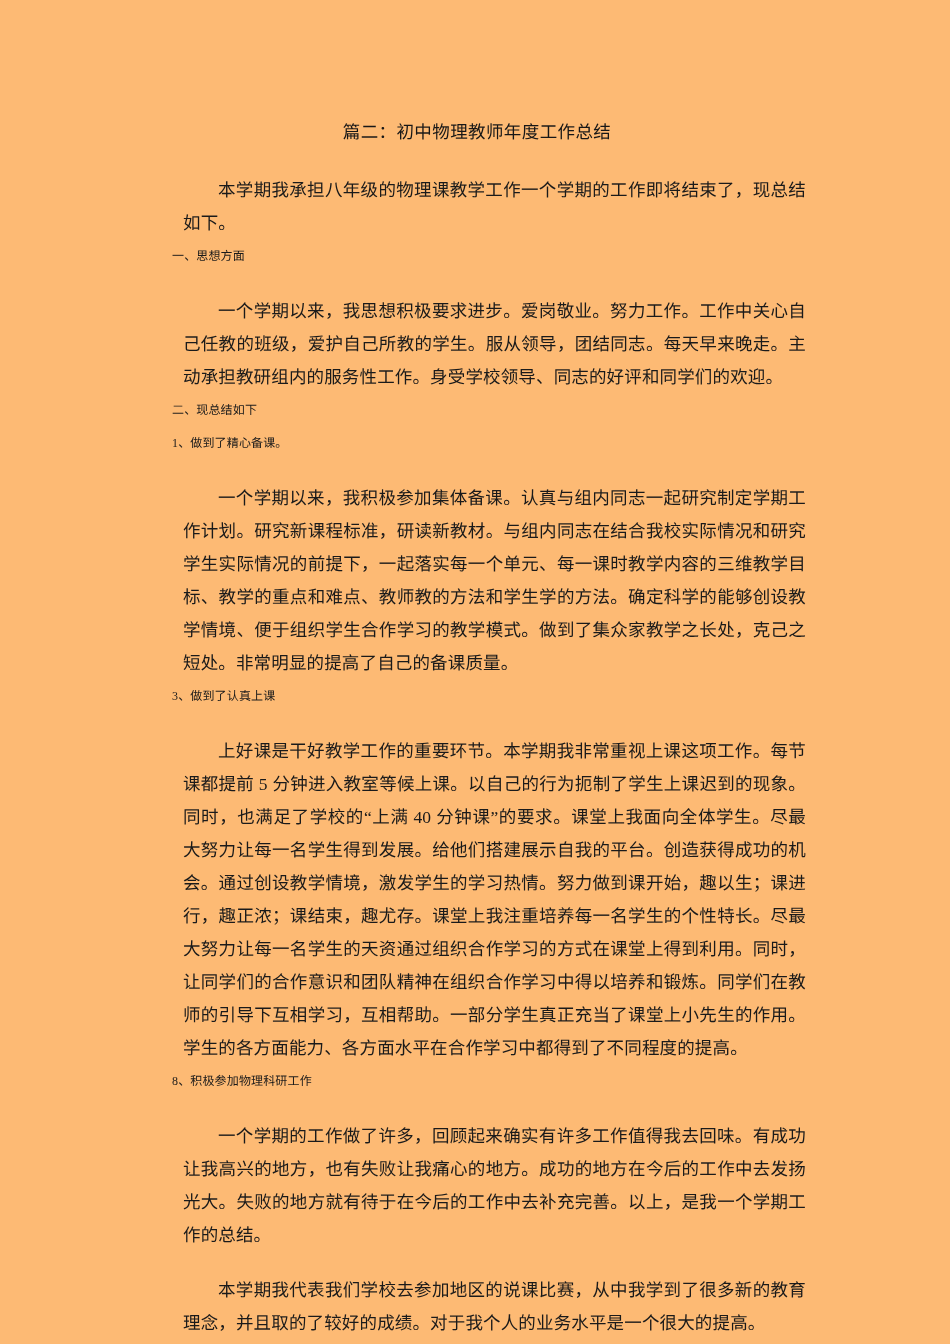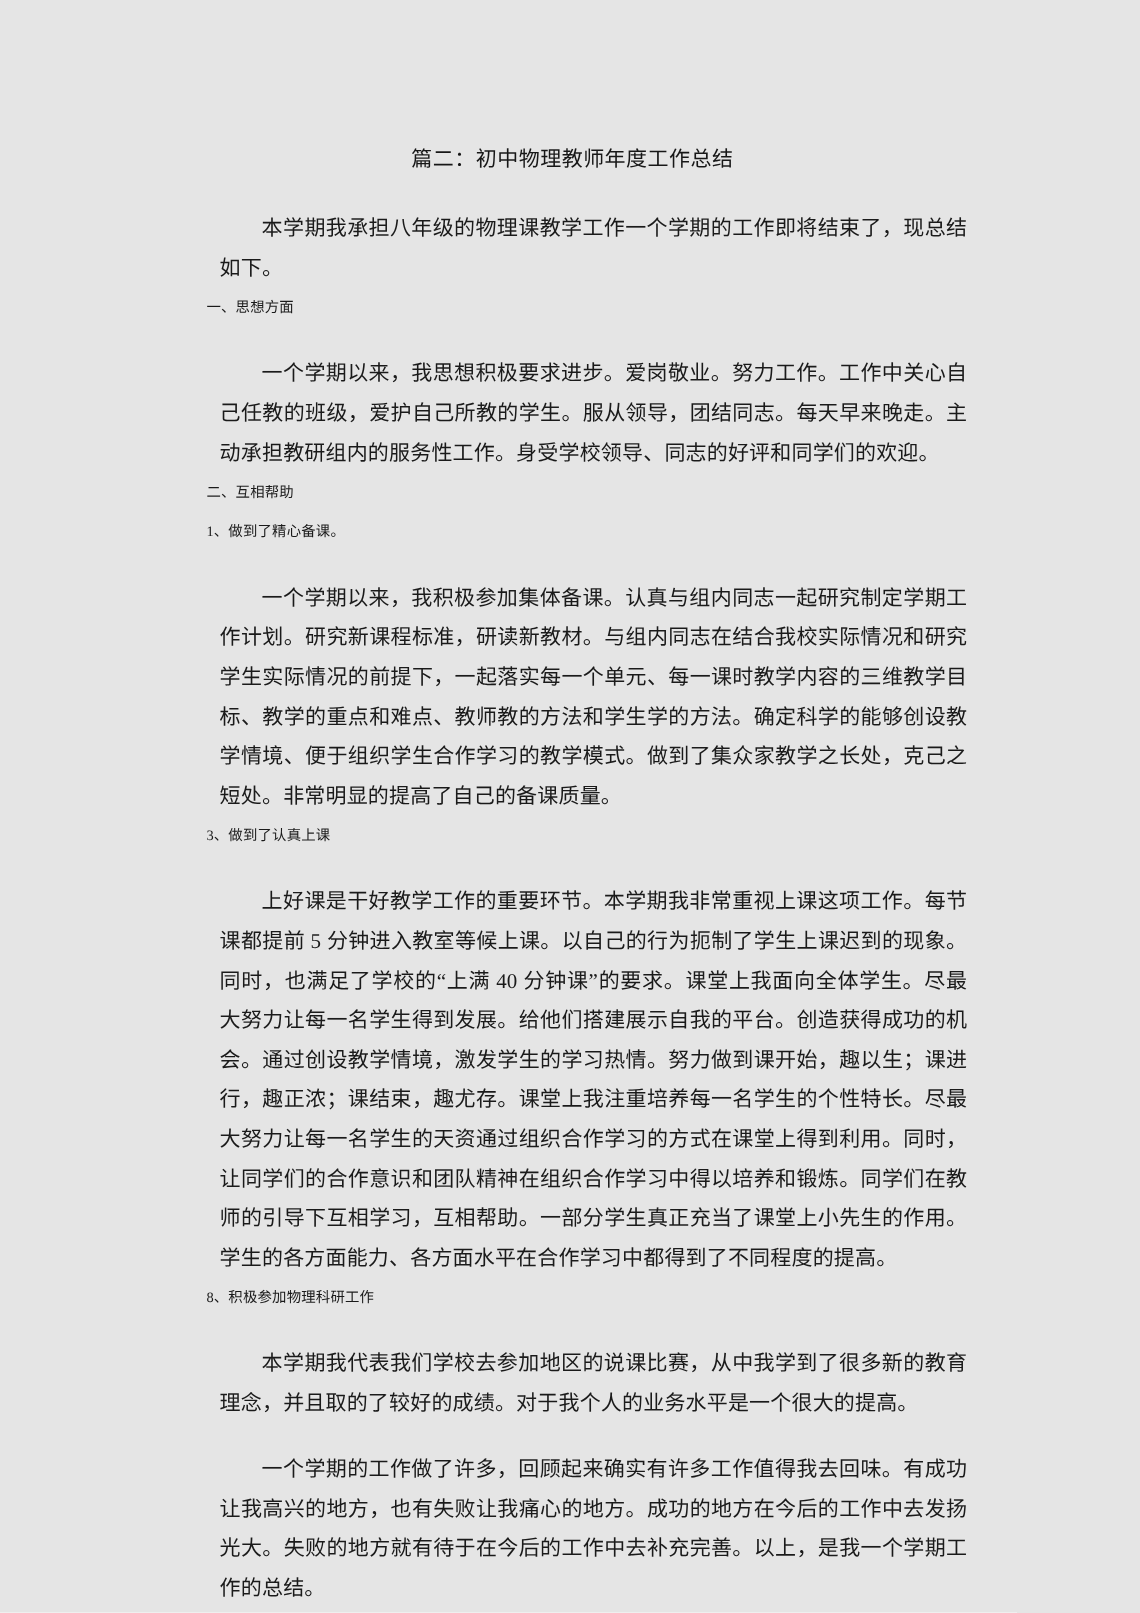--- a/index.html
+++ b/index.html
@@ -6,21 +6,21 @@
   html, body {
     margin: 0;
     padding: 0;
     background: #ffffff;
   }
 
   .page {
     position: relative;
     width: 950px;
     height: 1344px;
-    background: #e5e5e5;
+    background: #fdba74;
     margin: 0 auto;
     overflow: hidden;
     font-family: "Liberation Serif", "DejaVu Serif", serif;
     color: #1a1a1a;
     -webkit-font-smoothing: antialiased;
   }
 
   .content {
     position: absolute;
     left: 148px;
@@ -81,30 +81,30 @@
   <div class="content">
 
     <h1 class="doc-title">篇二：初中物理教师年度工作总结</h1>
 
     <p class="para indent gap-intro">本学期我承担八年级的物理课教学工作一个学期的工作即将结束了，现总结如下。</p>
 
     <p class="sec-heading gap-heading">一、思想方面</p>
 
     <p class="para indent gap-block">一个学期以来，我思想积极要求进步。爱岗敬业。努力工作。工作中关心自己任教的班级，爱护自己所教的学生。服从领导，团结同志。每天早来晚走。主动承担教研组内的服务性工作。身受学校领导、同志的好评和同学们的欢迎。</p>
 
-    <p class="sec-heading gap-heading">二、互相帮助</p>
+    <p class="sec-heading gap-heading">二、现总结如下</p>
 
     <p class="sec-heading gap-heading">1、做到了精心备课。</p>
 
     <p class="para indent gap-block">一个学期以来，我积极参加集体备课。认真与组内同志一起研究制定学期工作计划。研究新课程标准，研读新教材。与组内同志在结合我校实际情况和研究学生实际情况的前提下，一起落实每一个单元、每一课时教学内容的三维教学目标、教学的重点和难点、教师教的方法和学生学的方法。确定科学的能够创设教学情境、便于组织学生合作学习的教学模式。做到了集众家教学之长处，克己之短处。非常明显的提高了自己的备课质量。</p>
 
     <p class="sec-heading gap-heading">3、做到了认真上课</p>
 
     <p class="para indent gap-block">上好课是干好教学工作的重要环节。本学期我非常重视上课这项工作。每节课都提前 5 分钟进入教室等候上课。以自己的行为扼制了学生上课迟到的现象。同时，也满足了学校的“上满 40 分钟课”的要求。课堂上我面向全体学生。尽最大努力让每一名学生得到发展。给他们搭建展示自我的平台。创造获得成功的机会。通过创设教学情境，激发学生的学习热情。努力做到课开始，趣以生；课进行，趣正浓；课结束，趣尤存。课堂上我注重培养每一名学生的个性特长。尽最大努力让每一名学生的天资通过组织合作学习的方式在课堂上得到利用。同时，让同学们的合作意识和团队精神在组织合作学习中得以培养和锻炼。同学们在教师的引导下互相学习，互相帮助。一部分学生真正充当了课堂上小先生的作用。学生的各方面能力、各方面水平在合作学习中都得到了不同程度的提高。</p>
 
     <p class="sec-heading gap-heading">8、积极参加物理科研工作</p>
 
+    <p class="para indent gap-block">一个学期的工作做了许多，回顾起来确实有许多工作值得我去回味。有成功让我高兴的地方，也有失败让我痛心的地方。成功的地方在今后的工作中去发扬光大。失败的地方就有待于在今后的工作中去补充完善。以上，是我一个学期工作的总结。</p>
+
     <p class="para indent gap-block">本学期我代表我们学校去参加地区的说课比赛，从中我学到了很多新的教育理念，并且取的了较好的成绩。对于我个人的业务水平是一个很大的提高。</p>
-
-    <p class="para indent gap-block">一个学期的工作做了许多，回顾起来确实有许多工作值得我去回味。有成功让我高兴的地方，也有失败让我痛心的地方。成功的地方在今后的工作中去发扬光大。失败的地方就有待于在今后的工作中去补充完善。以上，是我一个学期工作的总结。</p>
 
   </div>
 </div>
 
 </body></html>

